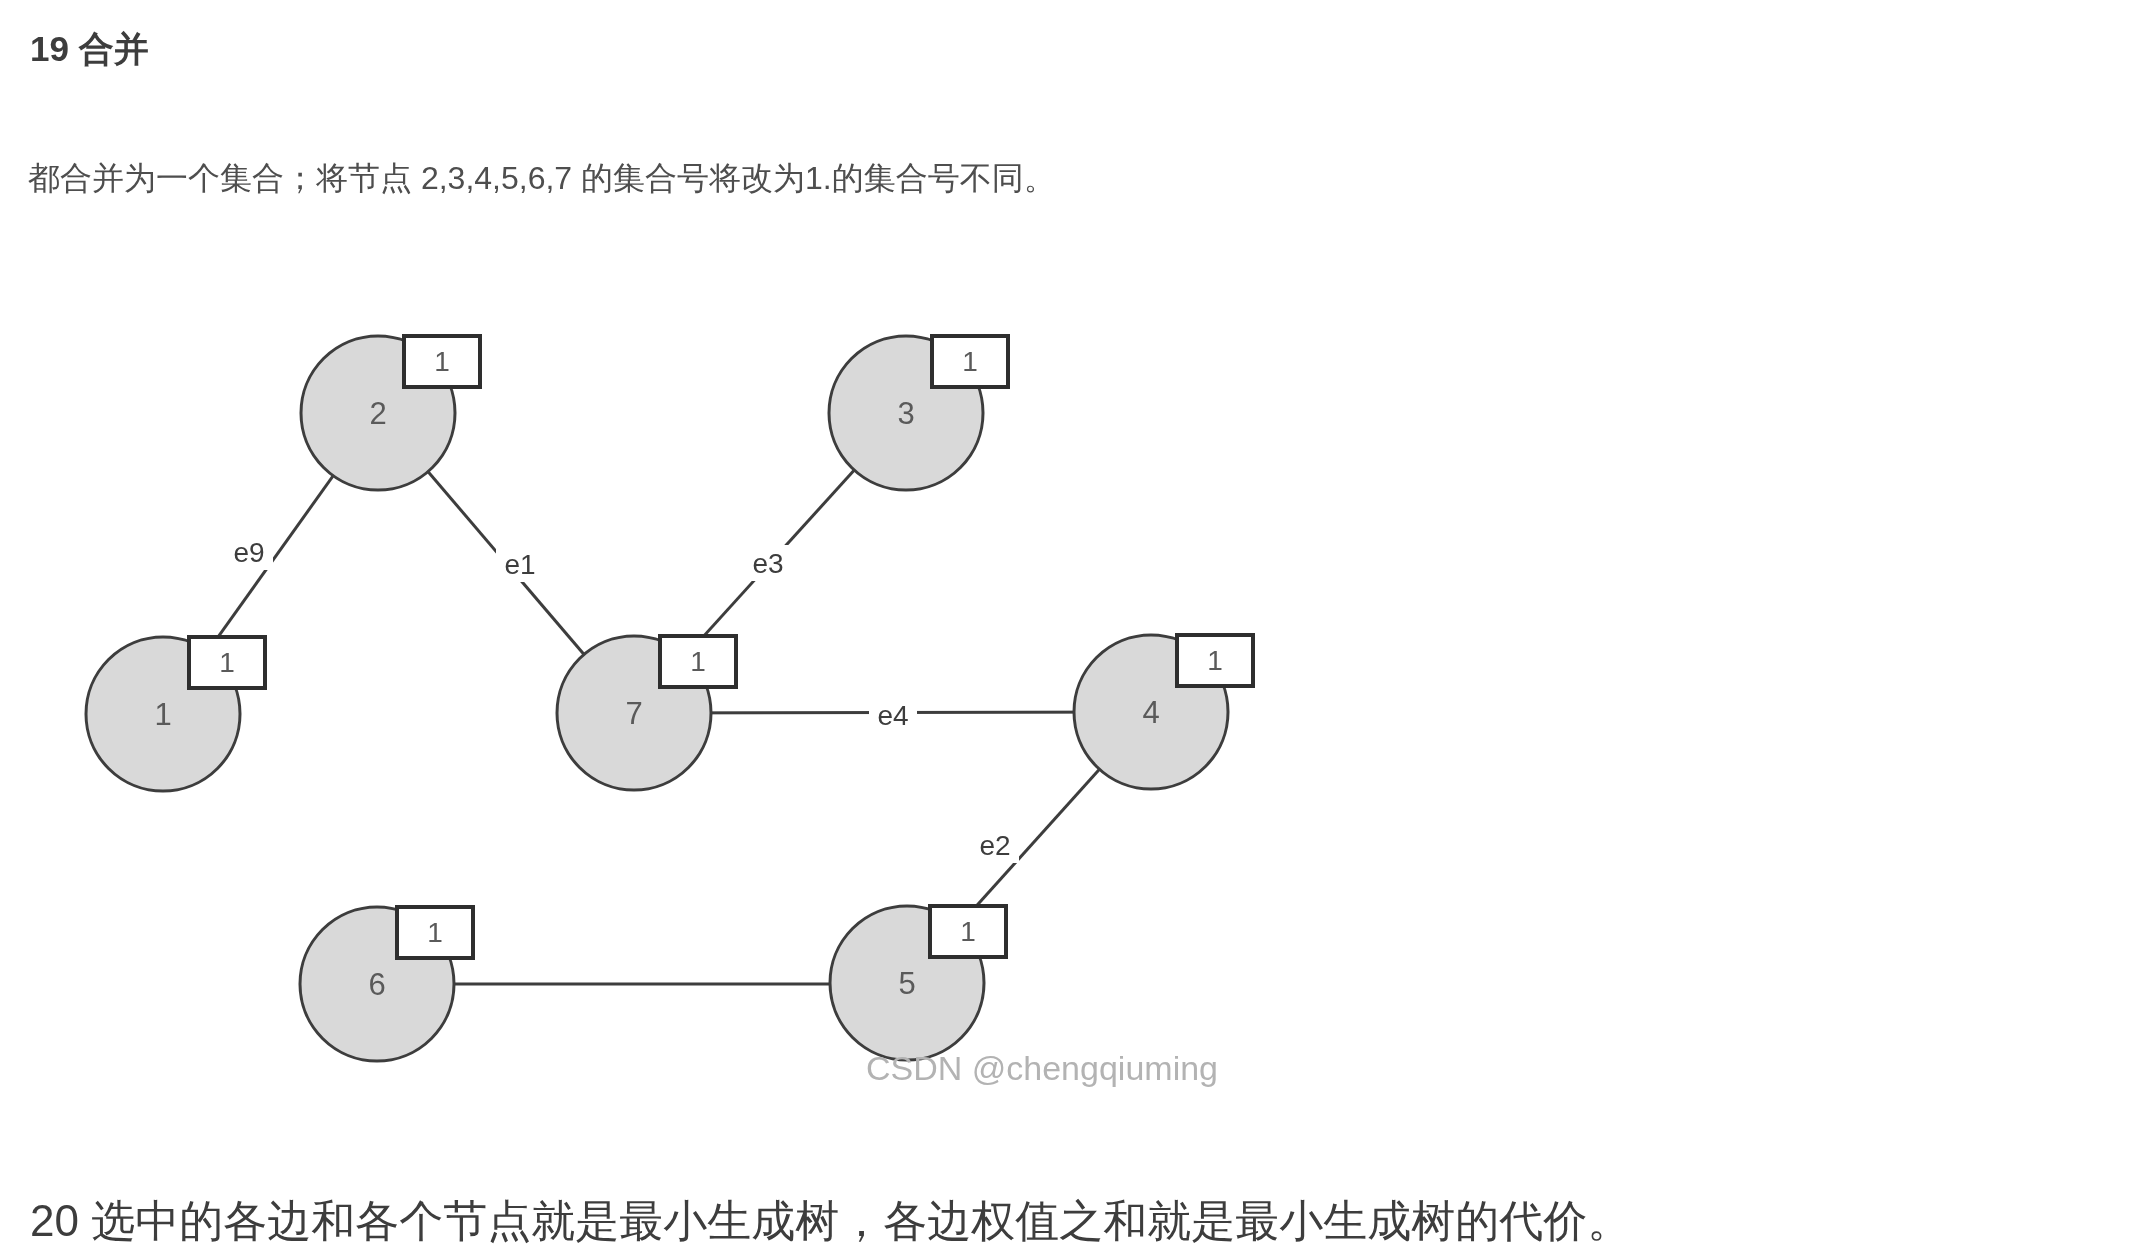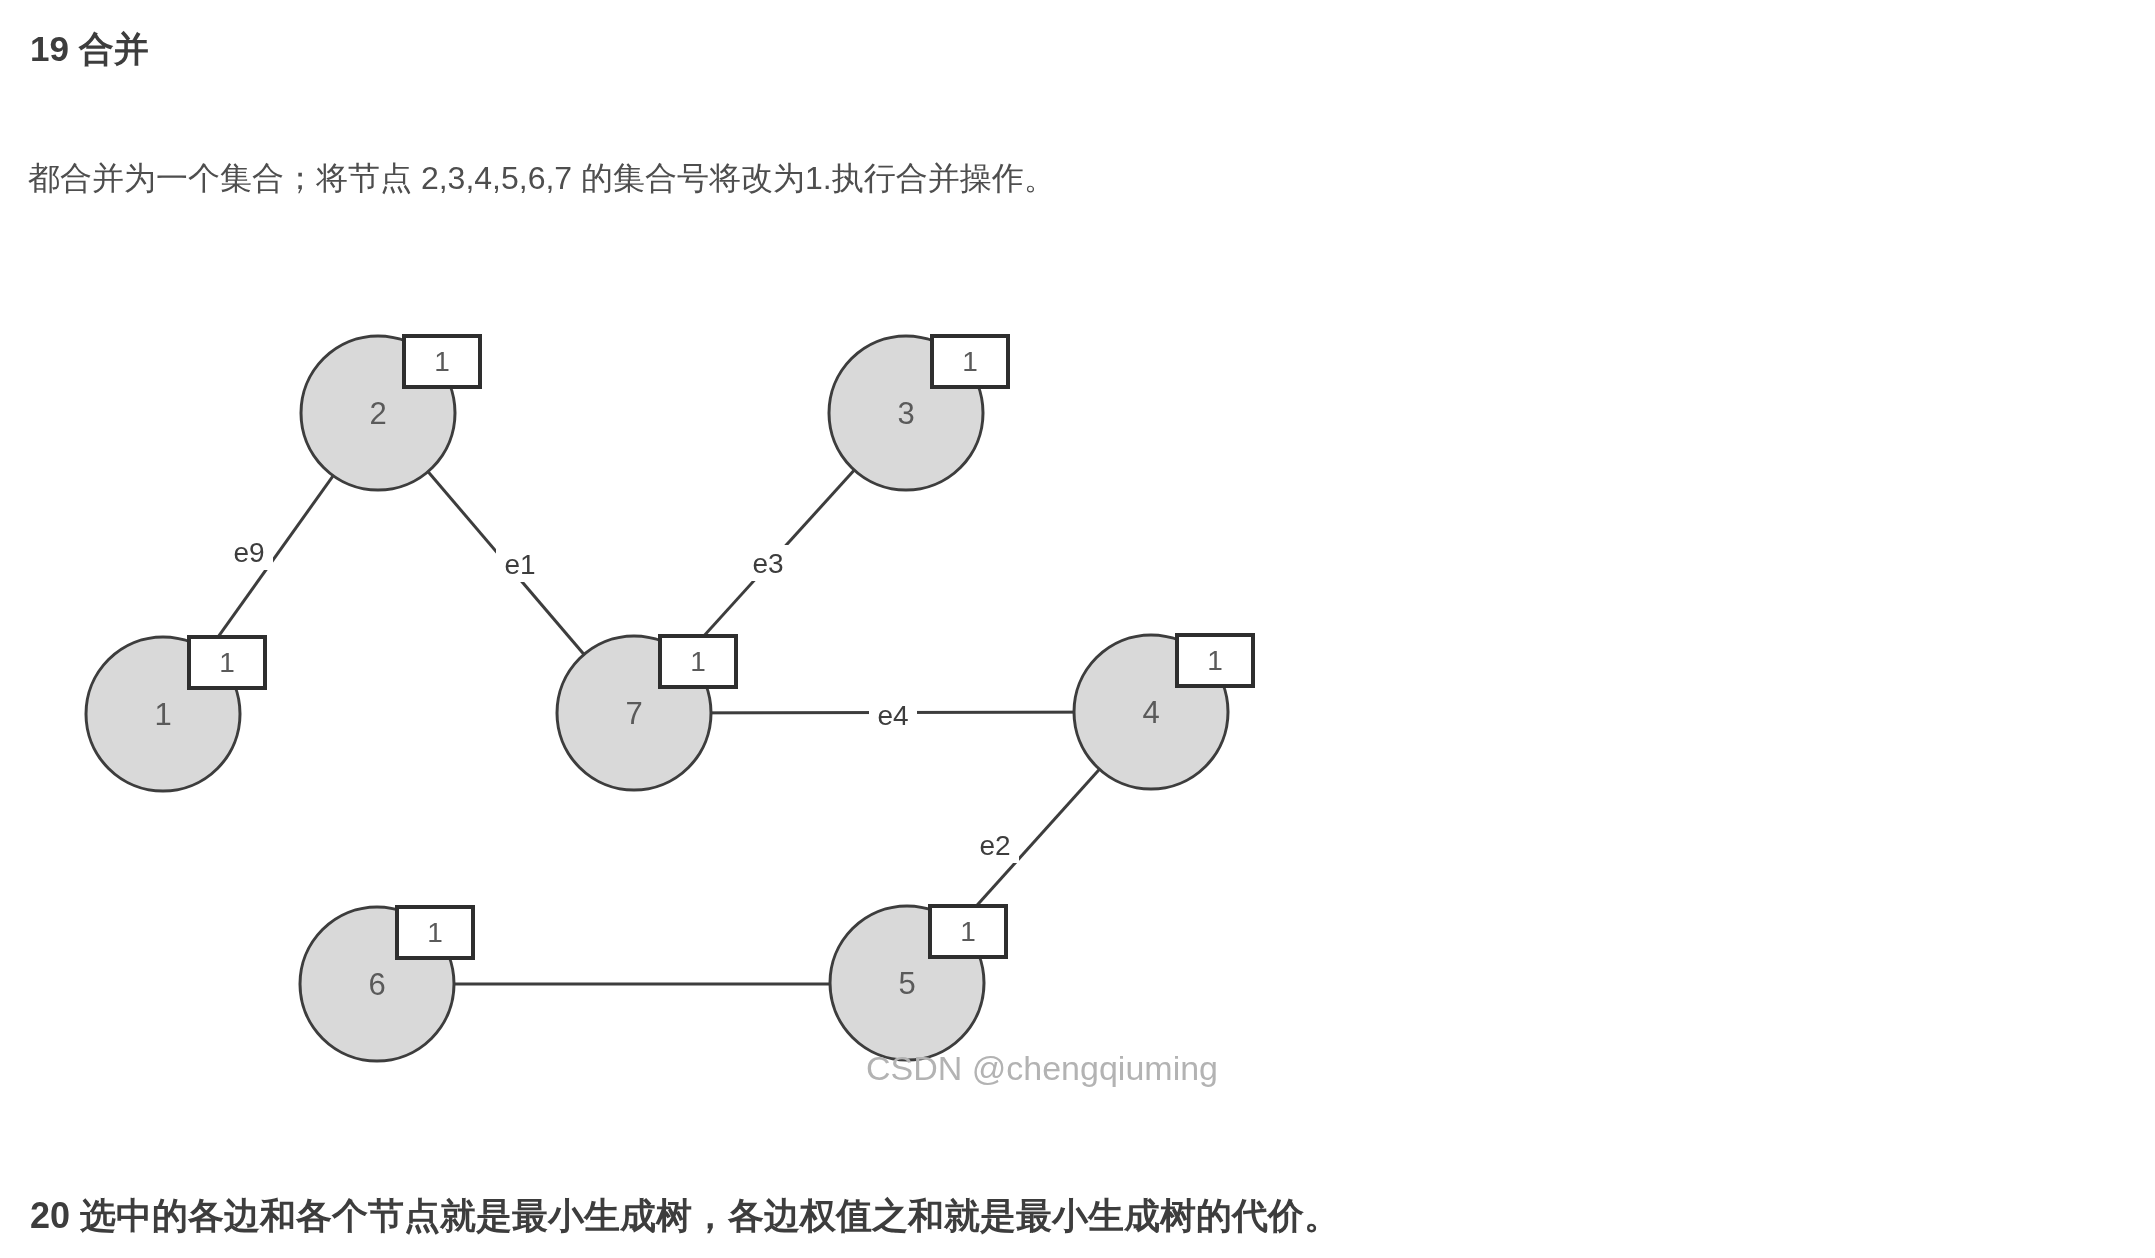--- a/index.html
+++ b/index.html
@@ -17,42 +17,42 @@
   }
   .para-line{
     position:absolute;left:28px;
     font-size:32px;color:#4e4e4e;
     white-space:nowrap;line-height:47px;
   }
   .line1{top:108px;}
   .line2{top:155px;}
   .h20{
     position:absolute;left:30px;top:1192px;
-    font-size:36px;font-weight:700;color:#3d3d3d;
+    font-size:44px;font-weight:400;color:#3d3d3d;
     white-space:nowrap;margin:0;
   }
   svg.graph{position:absolute;left:0;top:220px;}
   .edge{stroke:#3d3d3d;stroke-width:3;fill:none;}
   .node{fill:#d9d9d9;stroke:#3d3d3d;stroke-width:3;}
   .setbox{fill:#ffffff;stroke:#2e2e2e;stroke-width:4;}
   .plate{fill:#ffffff;}
   .nodelbl{fill:#5a5a5a;font-size:31px;text-anchor:middle;}
   .boxlbl{fill:#5a5a5a;font-size:28px;text-anchor:middle;}
   .edgelbl{fill:#3d3d3d;font-size:28px;text-anchor:middle;}
   .watermark{fill:#b3b3b3;font-size:34px;}
   text{font-family:"Liberation Sans","DejaVu Sans",sans-serif;}
 </style>
 </head>
 <body>
 
 <div class="page">
 
   <h1 class="h19">19 合并</h1>
 
-  <div class="para-line line2">都合并为一个集合；将节点 2,3,4,5,6,7 的集合号将改为1.执行合并操作。</div>
+  <div class="para-line line2">都合并为一个集合；将节点 2,3,4,5,6,7 的集合号将改为1.的集合号不同。</div>
 
   <svg class="graph" width="1400" height="960" viewBox="0 220 1400 960">
 
     <line class="edge" x1="378" y1="413" x2="163" y2="714"></line>
     <line class="edge" x1="378" y1="413" x2="634" y2="713"></line>
     <line class="edge" x1="906" y1="413" x2="634" y2="713"></line>
     <line class="edge" x1="634" y1="713" x2="1151" y2="712"></line>
     <line class="edge" x1="1151" y1="712" x2="907" y2="983"></line>
     <line class="edge" x1="377" y1="984" x2="907" y2="984"></line>
 

